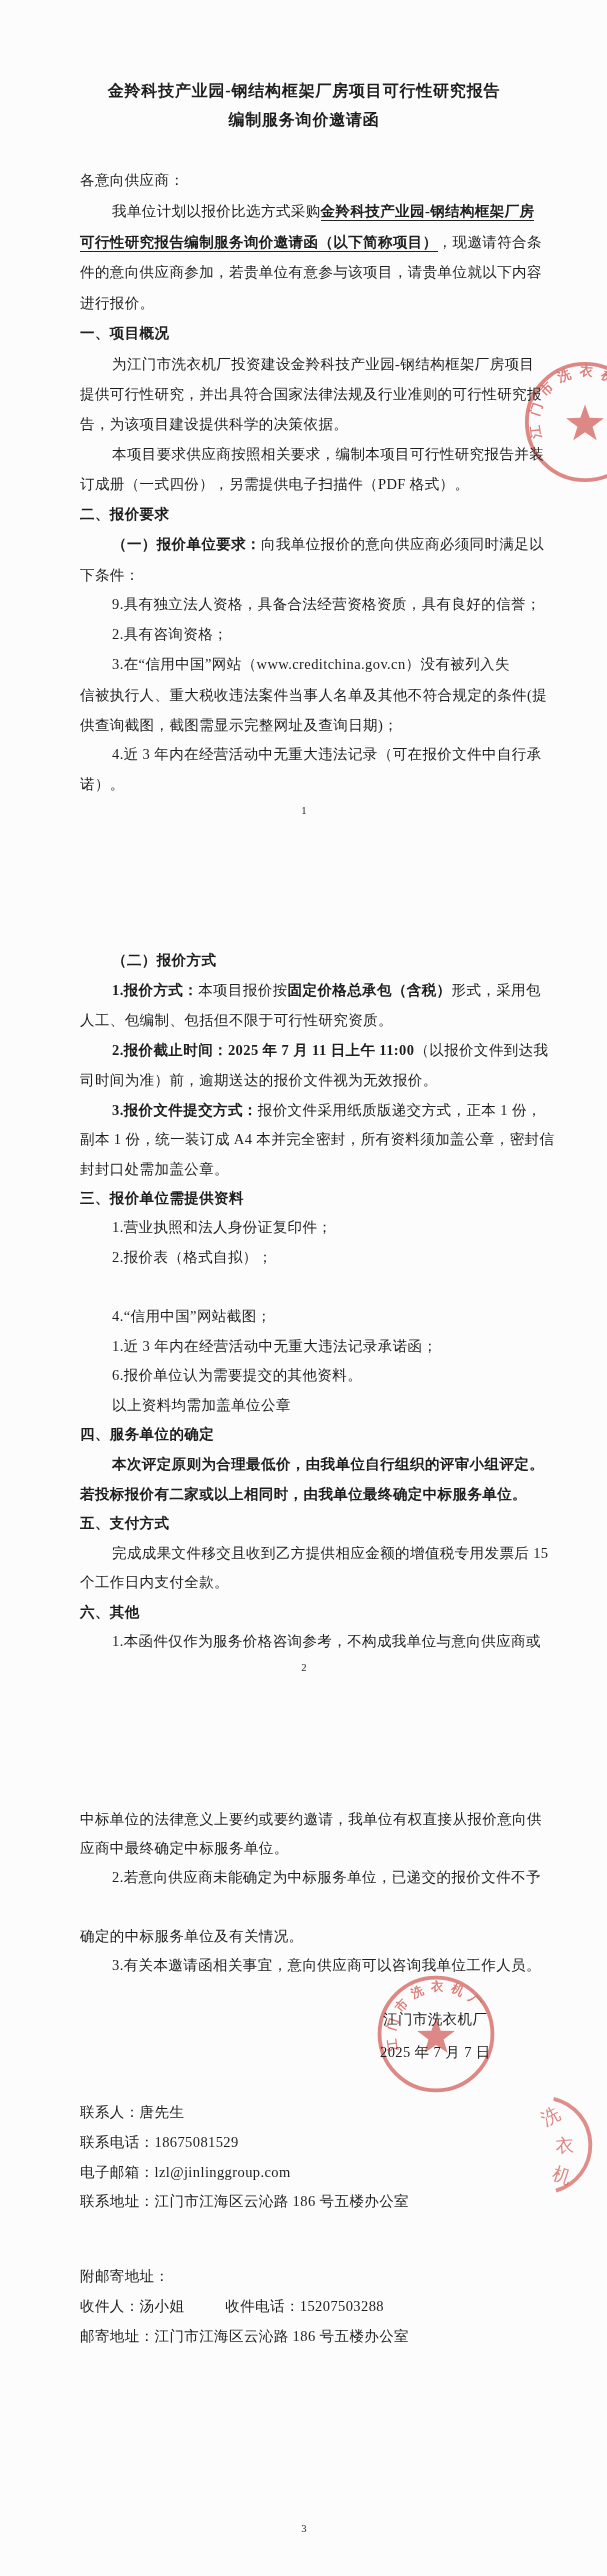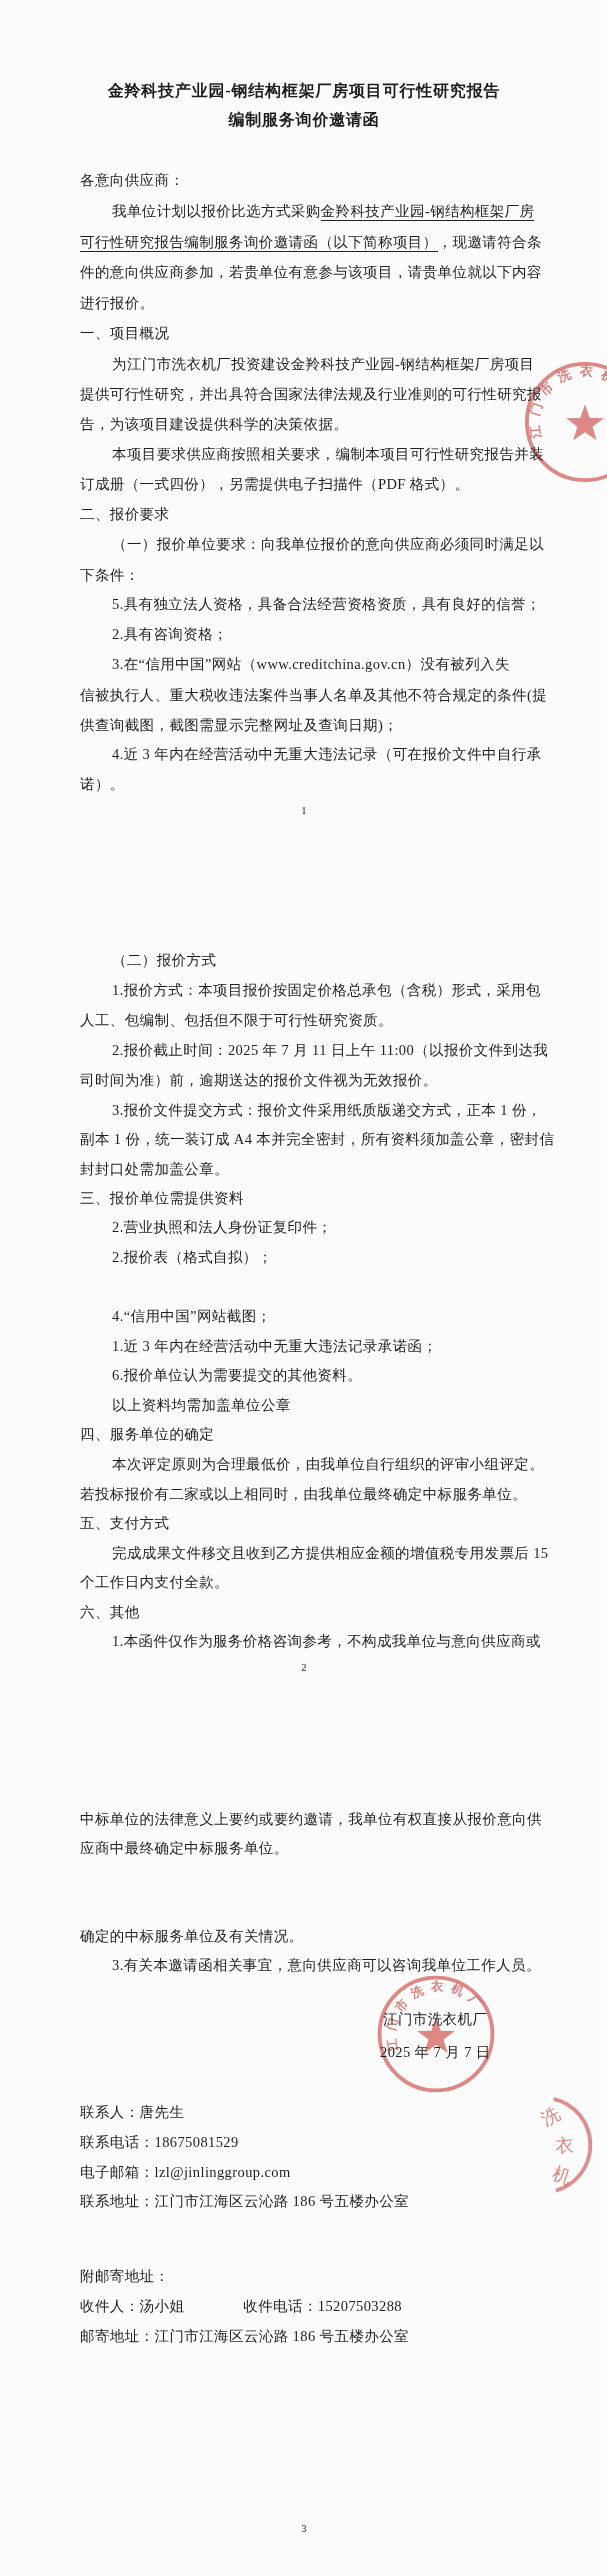--- a/index.html
+++ b/index.html
@@ -13,27 +13,27 @@
     color:#1e1e1e;
   }
   .ln{
     position:absolute;
     white-space:nowrap;
     font-size:14.5px;
     line-height:1.25;
     letter-spacing:0.4px;
     z-index:2;
   }
-  .b{font-weight:normal;}
+  .b{font-weight:bold;}
   .u{border-bottom:1.5px solid #222;padding-bottom:0.8px;}
   .title{left:0;width:100%;text-align:center;font-weight:bold;font-size:16px;letter-spacing:0.8px;}
   .pageno{left:0;width:100%;text-align:center;font-size:10.7px;letter-spacing:0;}
   .stamp{position:absolute;z-index:1;}
   .seal-text{font-family:"Liberation Serif", serif;}
-  .gap-l{margin-left:59px;font-family:Liberation Serif, serif;}
+  .gap-l{margin-left:41px;font-family:Liberation Serif, serif;}
 </style>
 </head>
 <body>
 
 <div class="doc">
 
   <div class="ln title" style="top:81px">金羚科技产业园-钢结构框架厂房项目可行性研究报告</div>
   <div class="ln title" style="top:110px">编制服务询价邀请函</div>
 
   <div class="ln" style="top:171px;left:80px">各意向供应商：</div>
@@ -46,21 +46,21 @@
   <div class="ln b" style="top:324px;left:80px">一、项目概况</div>
   <div class="ln" style="top:355px;left:112px">为江门市洗衣机厂投资建设金羚科技产业园-钢结构框架厂房项目</div>
   <div class="ln" style="top:385px;left:80px">提供可行性研究，并出具符合国家法律法规及行业准则的可行性研究报</div>
   <div class="ln" style="top:415px;left:80px">告，为该项目建设提供科学的决策依据。</div>
   <div class="ln" style="top:445px;left:112px">本项目要求供应商按照相关要求，编制本项目可行性研究报告并装</div>
   <div class="ln" style="top:475px;left:80px">订成册（一式四份），另需提供电子扫描件（PDF 格式）。</div>
 
   <div class="ln b" style="top:505px;left:80px">二、报价要求</div>
   <div class="ln" style="top:535px;left:112px"><span class="b">（一）报价单位要求：</span><span>向我单位报价的意向供应商必须同时满足以</span></div>
   <div class="ln" style="top:566px;left:80px">下条件：</div>
-  <div class="ln" style="top:595px;left:112px">5.具有独立法人资格，具备合法经营资格资质，具有良好的信誉；</div>
+  <div class="ln" style="top:595px;left:112px">9.具有独立法人资格，具备合法经营资格资质，具有良好的信誉；</div>
   <div class="ln" style="top:625px;left:112px">2.具有咨询资格；</div>
   <div class="ln" style="top:655px;left:112px">3.在“信用中国”网站（www.creditchina.gov.cn）没有被列入失</div>
   <div class="ln" style="top:686px;left:80px">信被执行人、重大税收违法案件当事人名单及其他不符合规定的条件(提</div>
   <div class="ln" style="top:716px;left:80px">供查询截图，截图需显示完整网址及查询日期)；</div>
   <div class="ln" style="top:745px;left:112px">4.近 3 年内在经营活动中无重大违法记录（可在报价文件中自行承</div>
   <div class="ln" style="top:775px;left:80px">诺）。</div>
 
   <div class="ln pageno" style="top:804px">1</div>
 
   <svg class="stamp" style="left:520px;top:357px" width="130" height="130" viewBox="0 0 170 170">
@@ -73,21 +73,21 @@
   <div class="ln b" style="top:951px;left:112px">（二）报价方式</div>
   <div class="ln" style="top:981px;left:112px"><span class="b">1.报价方式：</span><span>本项目报价按</span><span class="b">固定价格总承包（含税）</span><span>形式，采用包</span></div>
   <div class="ln" style="top:1011px;left:80px">人工、包编制、包括但不限于可行性研究资质。</div>
   <div class="ln" style="top:1041px;left:112px"><span class="b">2.报价截止时间：2025 年 7 月 11 日上午 11:00</span><span>（以报价文件到达我</span></div>
   <div class="ln" style="top:1071px;left:80px">司时间为准）前，逾期送达的报价文件视为无效报价。</div>
   <div class="ln" style="top:1101px;left:112px"><span class="b">3.报价文件提交方式：</span><span>报价文件采用纸质版递交方式，正本 1 份，</span></div>
   <div class="ln" style="top:1130px;left:80px">副本 1 份，统一装订成 A4 本并完全密封，所有资料须加盖公章，密封信</div>
   <div class="ln" style="top:1160px;left:80px">封封口处需加盖公章。</div>
 
   <div class="ln b" style="top:1189px;left:80px">三、报价单位需提供资料</div>
-  <div class="ln" style="top:1218px;left:112px">2.营业执照和法人身份证复印件；</div>
+  <div class="ln" style="top:1218px;left:112px">1.营业执照和法人身份证复印件；</div>
   <div class="ln" style="top:1248px;left:112px">2.报价表（格式自拟）；</div>
   <div class="ln" style="top:1307px;left:112px">4.“信用中国”网站截图；</div>
   <div class="ln" style="top:1337px;left:112px">1.近 3 年内在经营活动中无重大违法记录承诺函；</div>
   <div class="ln" style="top:1366px;left:112px">6.报价单位认为需要提交的其他资料。</div>
   <div class="ln" style="top:1396px;left:112px">以上资料均需加盖单位公章</div>
 
   <div class="ln b" style="top:1425px;left:80px">四、服务单位的确定</div>
   <div class="ln b" style="top:1455px;left:112px">本次评定原则为合理最低价，由我单位自行组织的评审小组评定。</div>
   <div class="ln b" style="top:1485px;left:80px">若投标报价有二家或以上相同时，由我单位最终确定中标服务单位。</div>
 
@@ -95,20 +95,21 @@
   <div class="ln" style="top:1544px;left:112px">完成成果文件移交且收到乙方提供相应金额的增值税专用发票后 15</div>
   <div class="ln" style="top:1573px;left:80px">个工作日内支付全款。</div>
 
   <div class="ln b" style="top:1603px;left:80px">六、其他</div>
   <div class="ln" style="top:1632px;left:112px">1.本函件仅作为服务价格咨询参考，不构成我单位与意向供应商或</div>
 
   <div class="ln pageno" style="top:1661px">2</div>
 
   <div class="ln" style="top:1810px;left:80px">中标单位的法律意义上要约或要约邀请，我单位有权直接从报价意向供</div>
   <div class="ln" style="top:1839px;left:80px">应商中最终确定中标服务单位。</div>
+  <div class="ln" style="top:1868px;left:112px">2.若意向供应商未能确定为中标服务单位，已递交的报价文件不予</div>
   <div class="ln" style="top:1927px;left:80px">确定的中标服务单位及有关情况。</div>
   <div class="ln" style="top:1956px;left:112px">3.有关本邀请函相关事宜，意向供应商可以咨询我单位工作人员。</div>
 
   <div class="ln" style="top:2010px;left:383px">江门市洗衣机厂</div>
   <div class="ln" style="top:2043px;left:380px">2025 年 7 月 7 日</div>
 
   <svg class="stamp" style="left:375px;top:1973px" width="122" height="122" viewBox="0 0 160 160">
     <circle cx="80" cy="80" r="74" fill="none" stroke="#d66a67" stroke-width="5" opacity="0.8"></circle>
     <path id="sealpath2" d="M 42,120 A 58,58 0 1 1 128,120" fill="none"></path>
     <text class="seal-text" fill="#d66a67" font-size="16" font-weight="bold" letter-spacing="9" opacity="0.85"><textPath href="#sealpath2" startOffset="22">江门市洗衣机厂</textPath></text>

